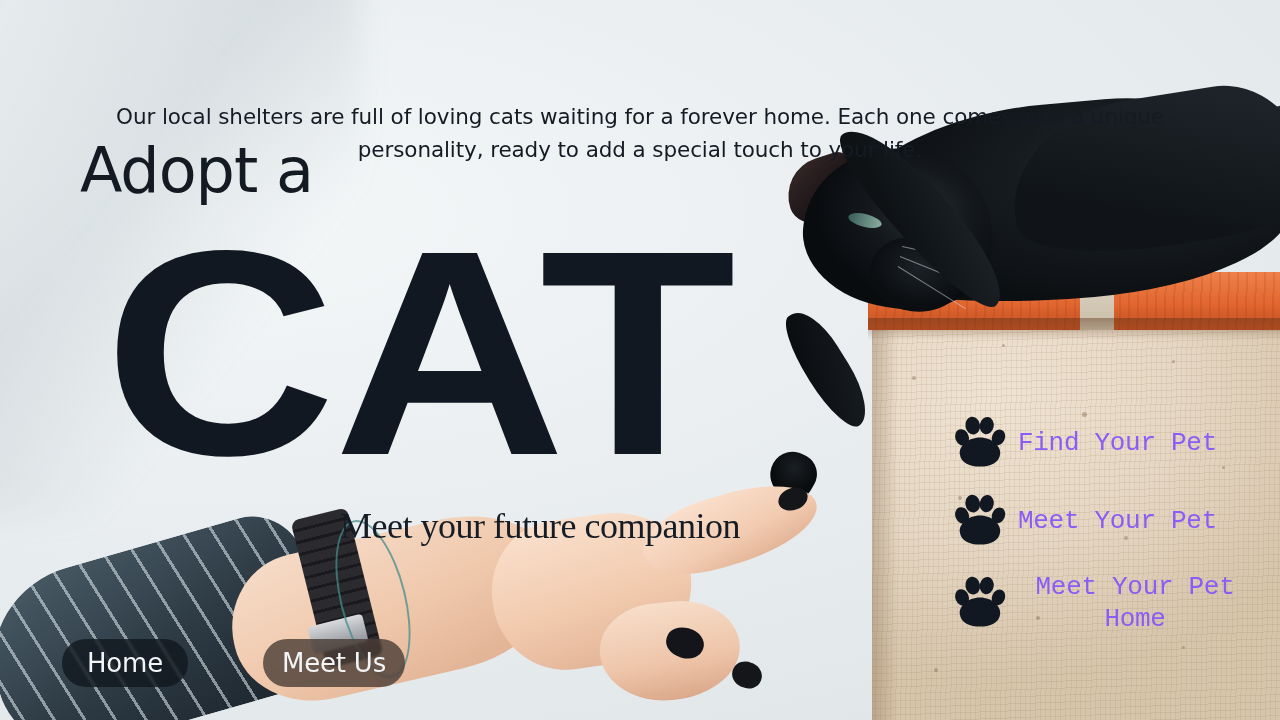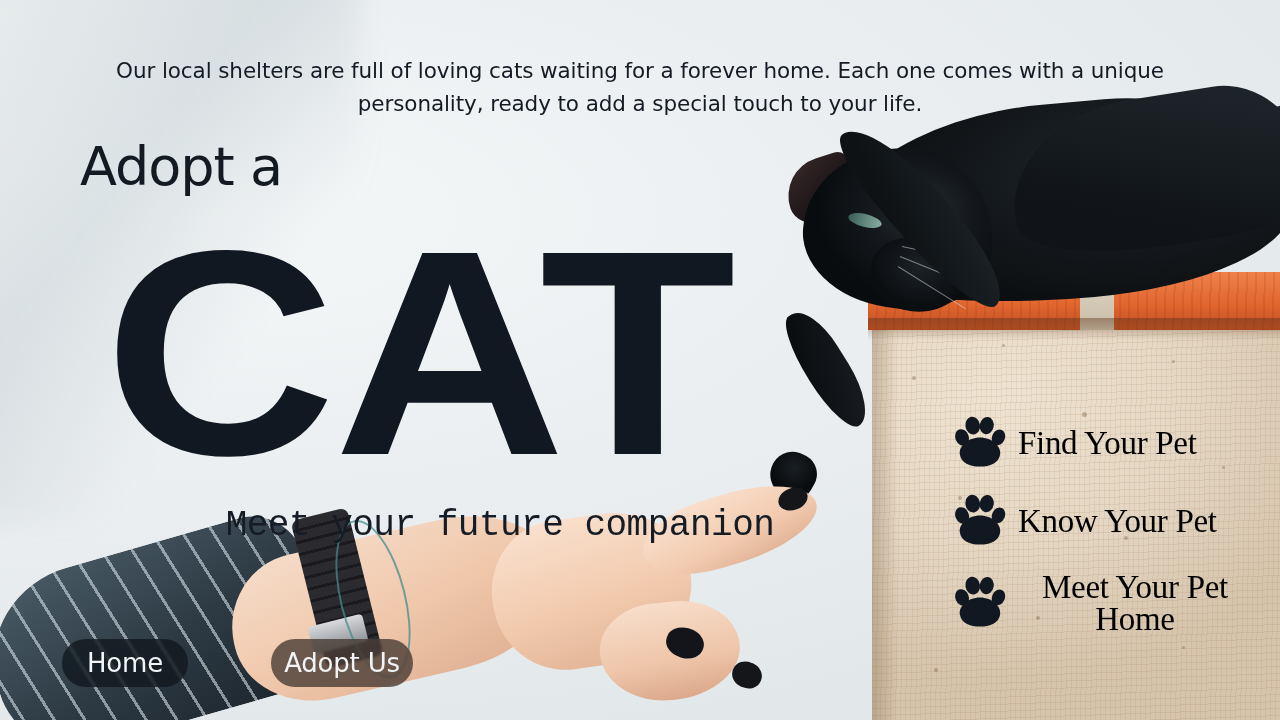--- a/index.html
+++ b/index.html
@@ -277,26 +277,26 @@
     position: absolute;
     left: 0; top: 54px;
     width: 1280px;
     text-align: center;
     color: #151b24;
     font-size: 21.5px;
     line-height: 33px;
     font-family: "DejaVu Sans", sans-serif;
     letter-spacing: -0.1px;
   }
-  .intro-inner { display: inline-block; width: 1085px; }
+  .intro-inner { display: inline-block; width: 1085px; margin-top: 46px; }
 
   .adopt-a {
     position: absolute;
     left: 80px; top: 140px;
-    font-size: 54px;
+    font-size: 62px;
     line-height: 1;
     color: #131a22;
     font-family: "DejaVu Sans", sans-serif;
     letter-spacing: -1px;
   }
 
   .cat-word {
     position: absolute;
     left: 104px; top: 208px;
     font-size: 292px;
@@ -310,53 +310,54 @@
     white-space: nowrap;
   }
 
   .tagline {
     position: absolute;
     left: 0; top: 505px;
     width: 1000px;
     text-align: center;
     font-size: 36px;
     color: #161c25;
-    font-family: Liberation Mono, monospace;
+    font-family: Liberation Serif, serif;
     letter-spacing: -0.5px;
+    padding-left: 40px;
   }
 
   
   .features {
     position: absolute;
     left: 952px; top: 415px;
     width: 300px;
   }
   .feature {
     display: flex;
     align-items: center;
     gap: 10px;
     margin-bottom: 22px;
   }
   .feature:last-child { margin-bottom: 0; }
   .paw { flex: 0 0 auto; width: 56px; height: 56px; display:block; }
   .feature-label {
-    font-size: 33px;
+    font-size: 26px;
     line-height: 32px;
-    color: #000000;
-    font-family: Liberation Serif, serif;
+    color: #8b5cf6;
+    font-family: Liberation Mono, monospace;
     letter-spacing: -0.3px;
   }
 
   
   .nav {
     position: absolute;
     left: 62px; top: 639px;
     display: flex;
     align-items: center;
-    gap: 15px;
+    gap: 7px;
   }
   .nav-btn {
     height: 48px;
     border-radius: 24px;
     display: flex;
     align-items: center;
     justify-content: center;
     color: #f2f4f6;
     font-size: 26px;
     font-family: "DejaVu Sans", sans-serif;
@@ -449,34 +450,34 @@
     </div>
 
     <div class="feature">
       <svg class="paw" viewBox="0 0 100 100">
         <ellipse cx="18" cy="40" rx="12" ry="15" fill="#121821" transform="rotate(-22 18 40)"></ellipse>
         <ellipse cx="37" cy="19" rx="13" ry="16" fill="#121821" transform="rotate(-10 37 19)"></ellipse>
         <ellipse cx="62" cy="19" rx="12.5" ry="15.5" fill="#121821" transform="rotate(10 62 19)"></ellipse>
         <ellipse cx="83" cy="40" rx="11.5" ry="14.5" fill="#121821" transform="rotate(24 83 40)"></ellipse>
         <path d="M50 40 C72 40 88 56 86 70 C84 86 68 92 50 92 C32 92 16 86 14 70 C12 56 28 40 50 40 Z" fill="#121821"></path>
       </svg>
-      <span class="feature-label">Know Your Pet</span>
+      <span class="feature-label">Meet Your Pet</span>
     </div>
 
     <div class="feature">
       <svg class="paw" viewBox="0 0 100 100">
         <ellipse cx="18" cy="40" rx="12" ry="15" fill="#121821" transform="rotate(-22 18 40)"></ellipse>
         <ellipse cx="37" cy="19" rx="13" ry="16" fill="#121821" transform="rotate(-10 37 19)"></ellipse>
         <ellipse cx="62" cy="19" rx="12.5" ry="15.5" fill="#121821" transform="rotate(10 62 19)"></ellipse>
         <ellipse cx="83" cy="40" rx="11.5" ry="14.5" fill="#121821" transform="rotate(24 83 40)"></ellipse>
         <path d="M50 40 C72 40 88 56 86 70 C84 86 68 92 50 92 C32 92 16 86 14 70 C12 56 28 40 50 40 Z" fill="#121821"></path>
       </svg>
       <span class="feature-label" style="text-align:center;">Meet Your Pet Home</span>
     </div>
 
   </div>
 
   <div class="nav">
     <div class="nav-btn nav-home">Home</div>
-    <div class="nav-btn nav-about">Adopt Us</div>
+    <div class="nav-btn nav-about">Meet Us</div>
   </div>
 
 </div>
 
 </body></html>

